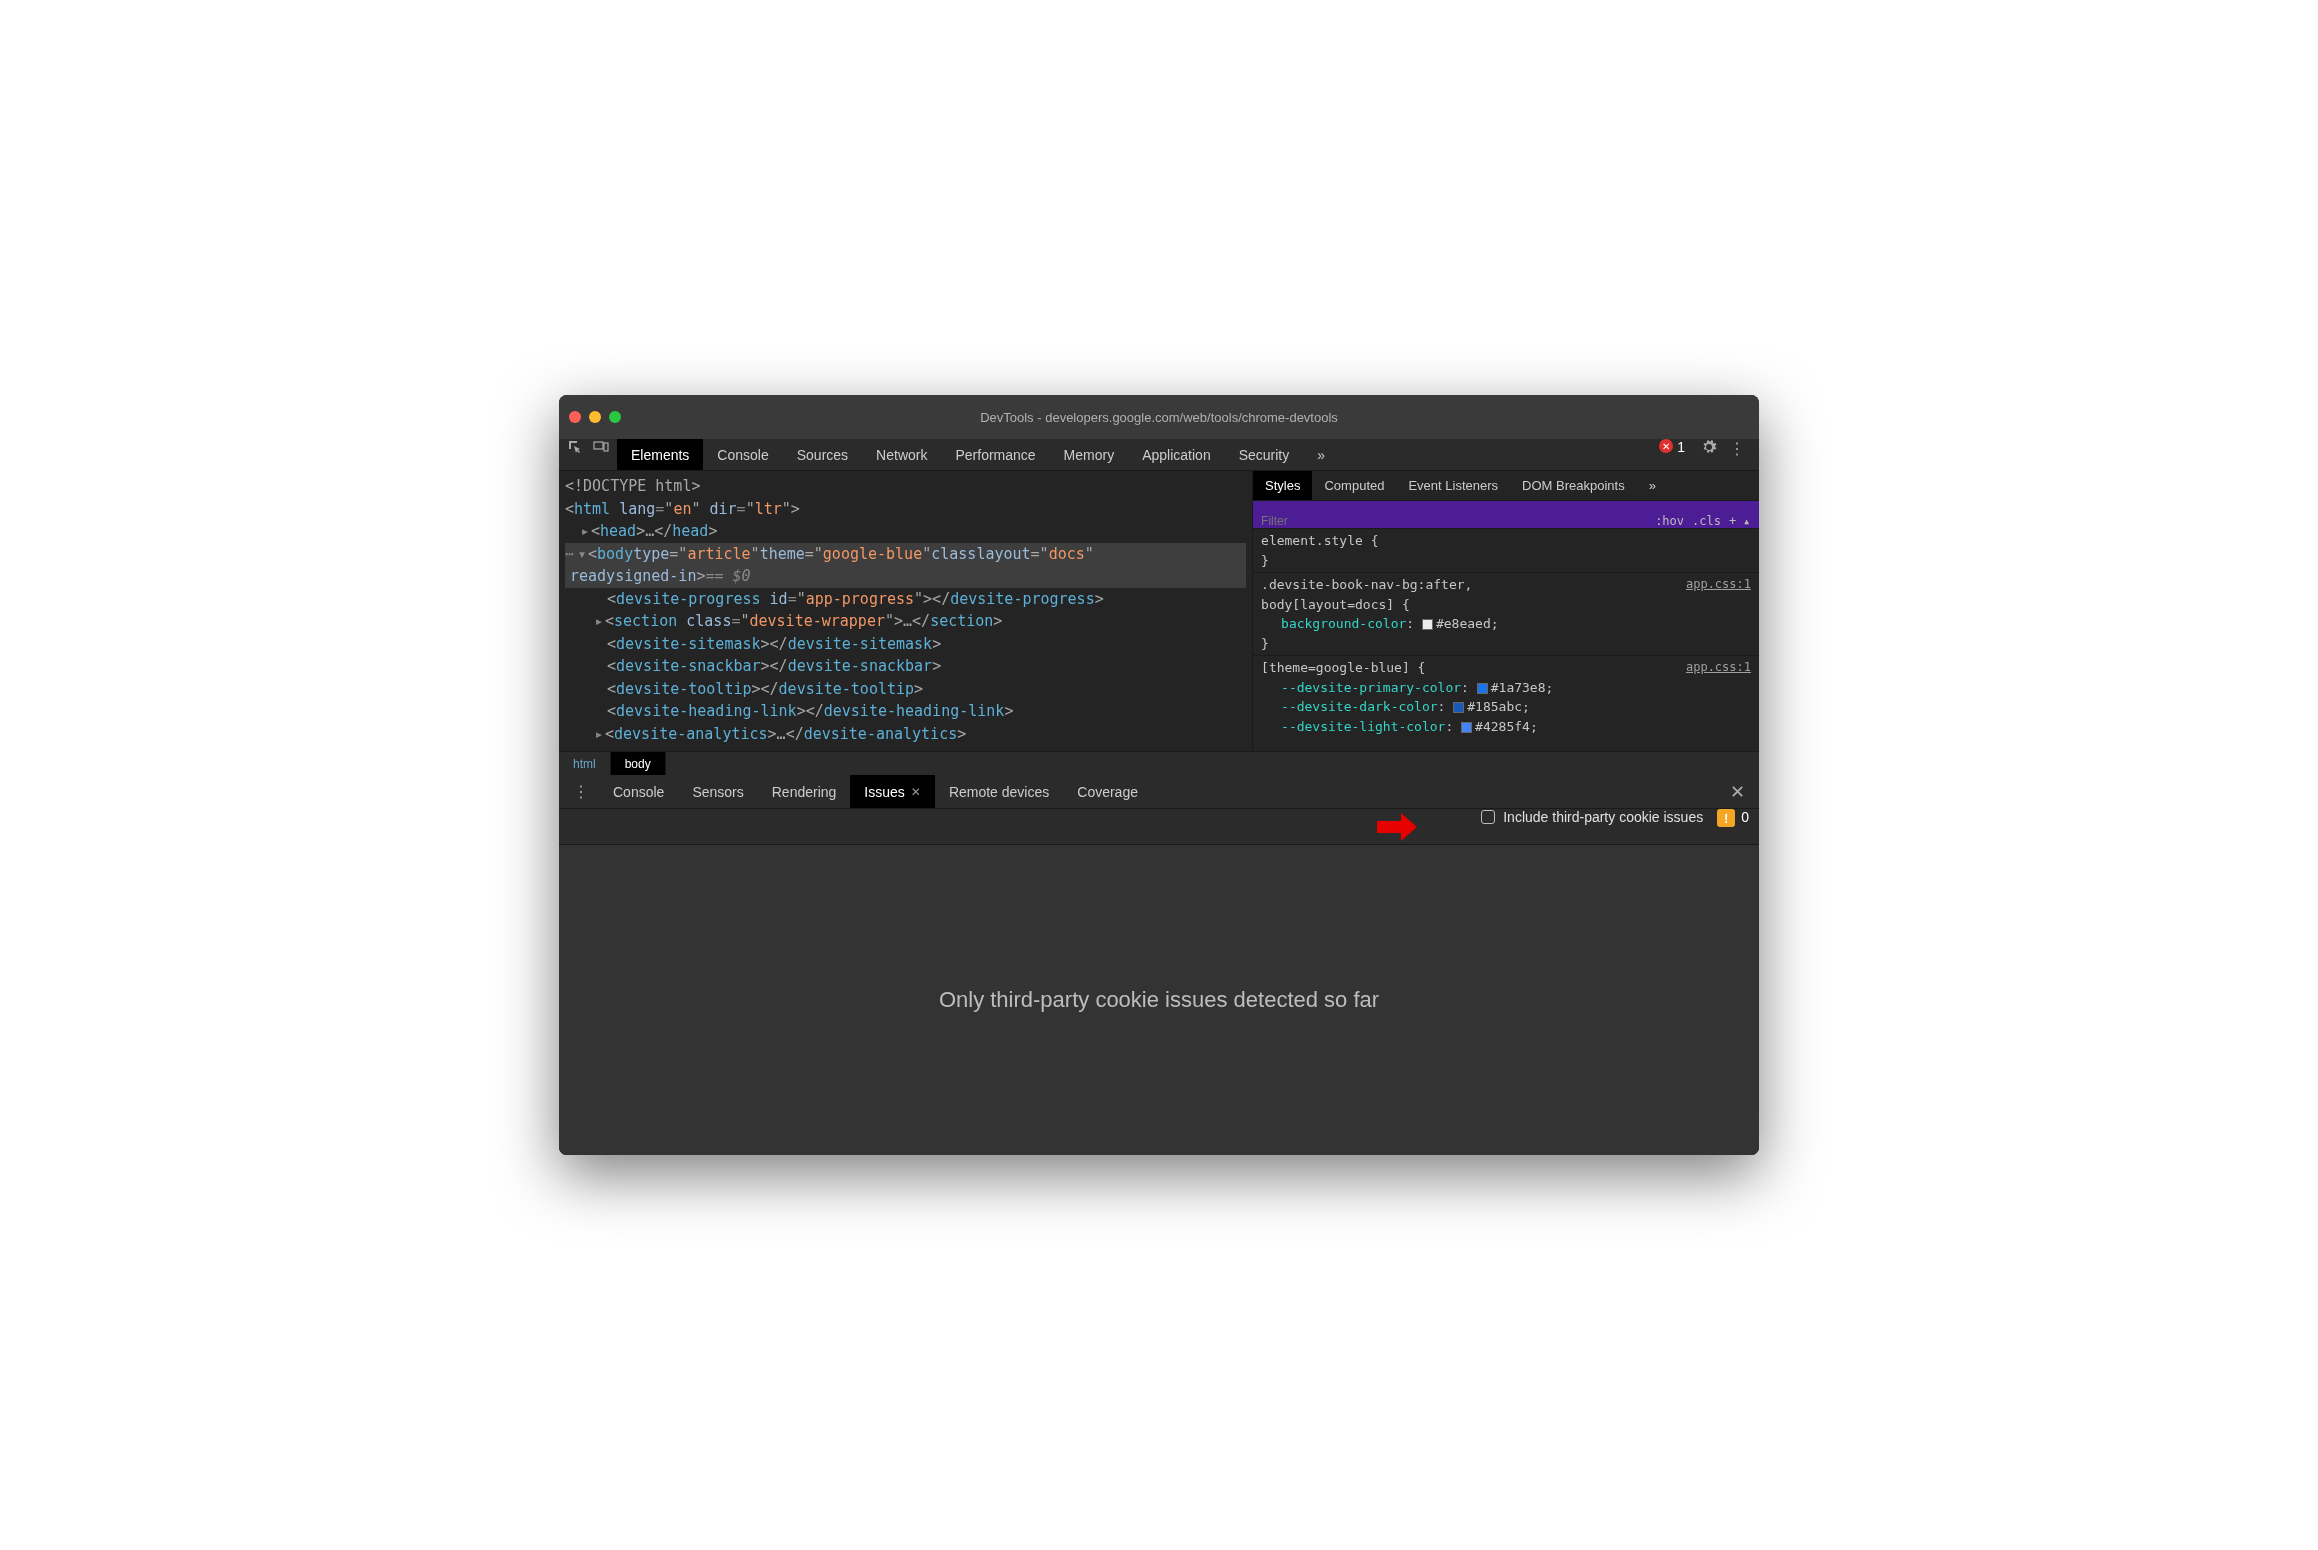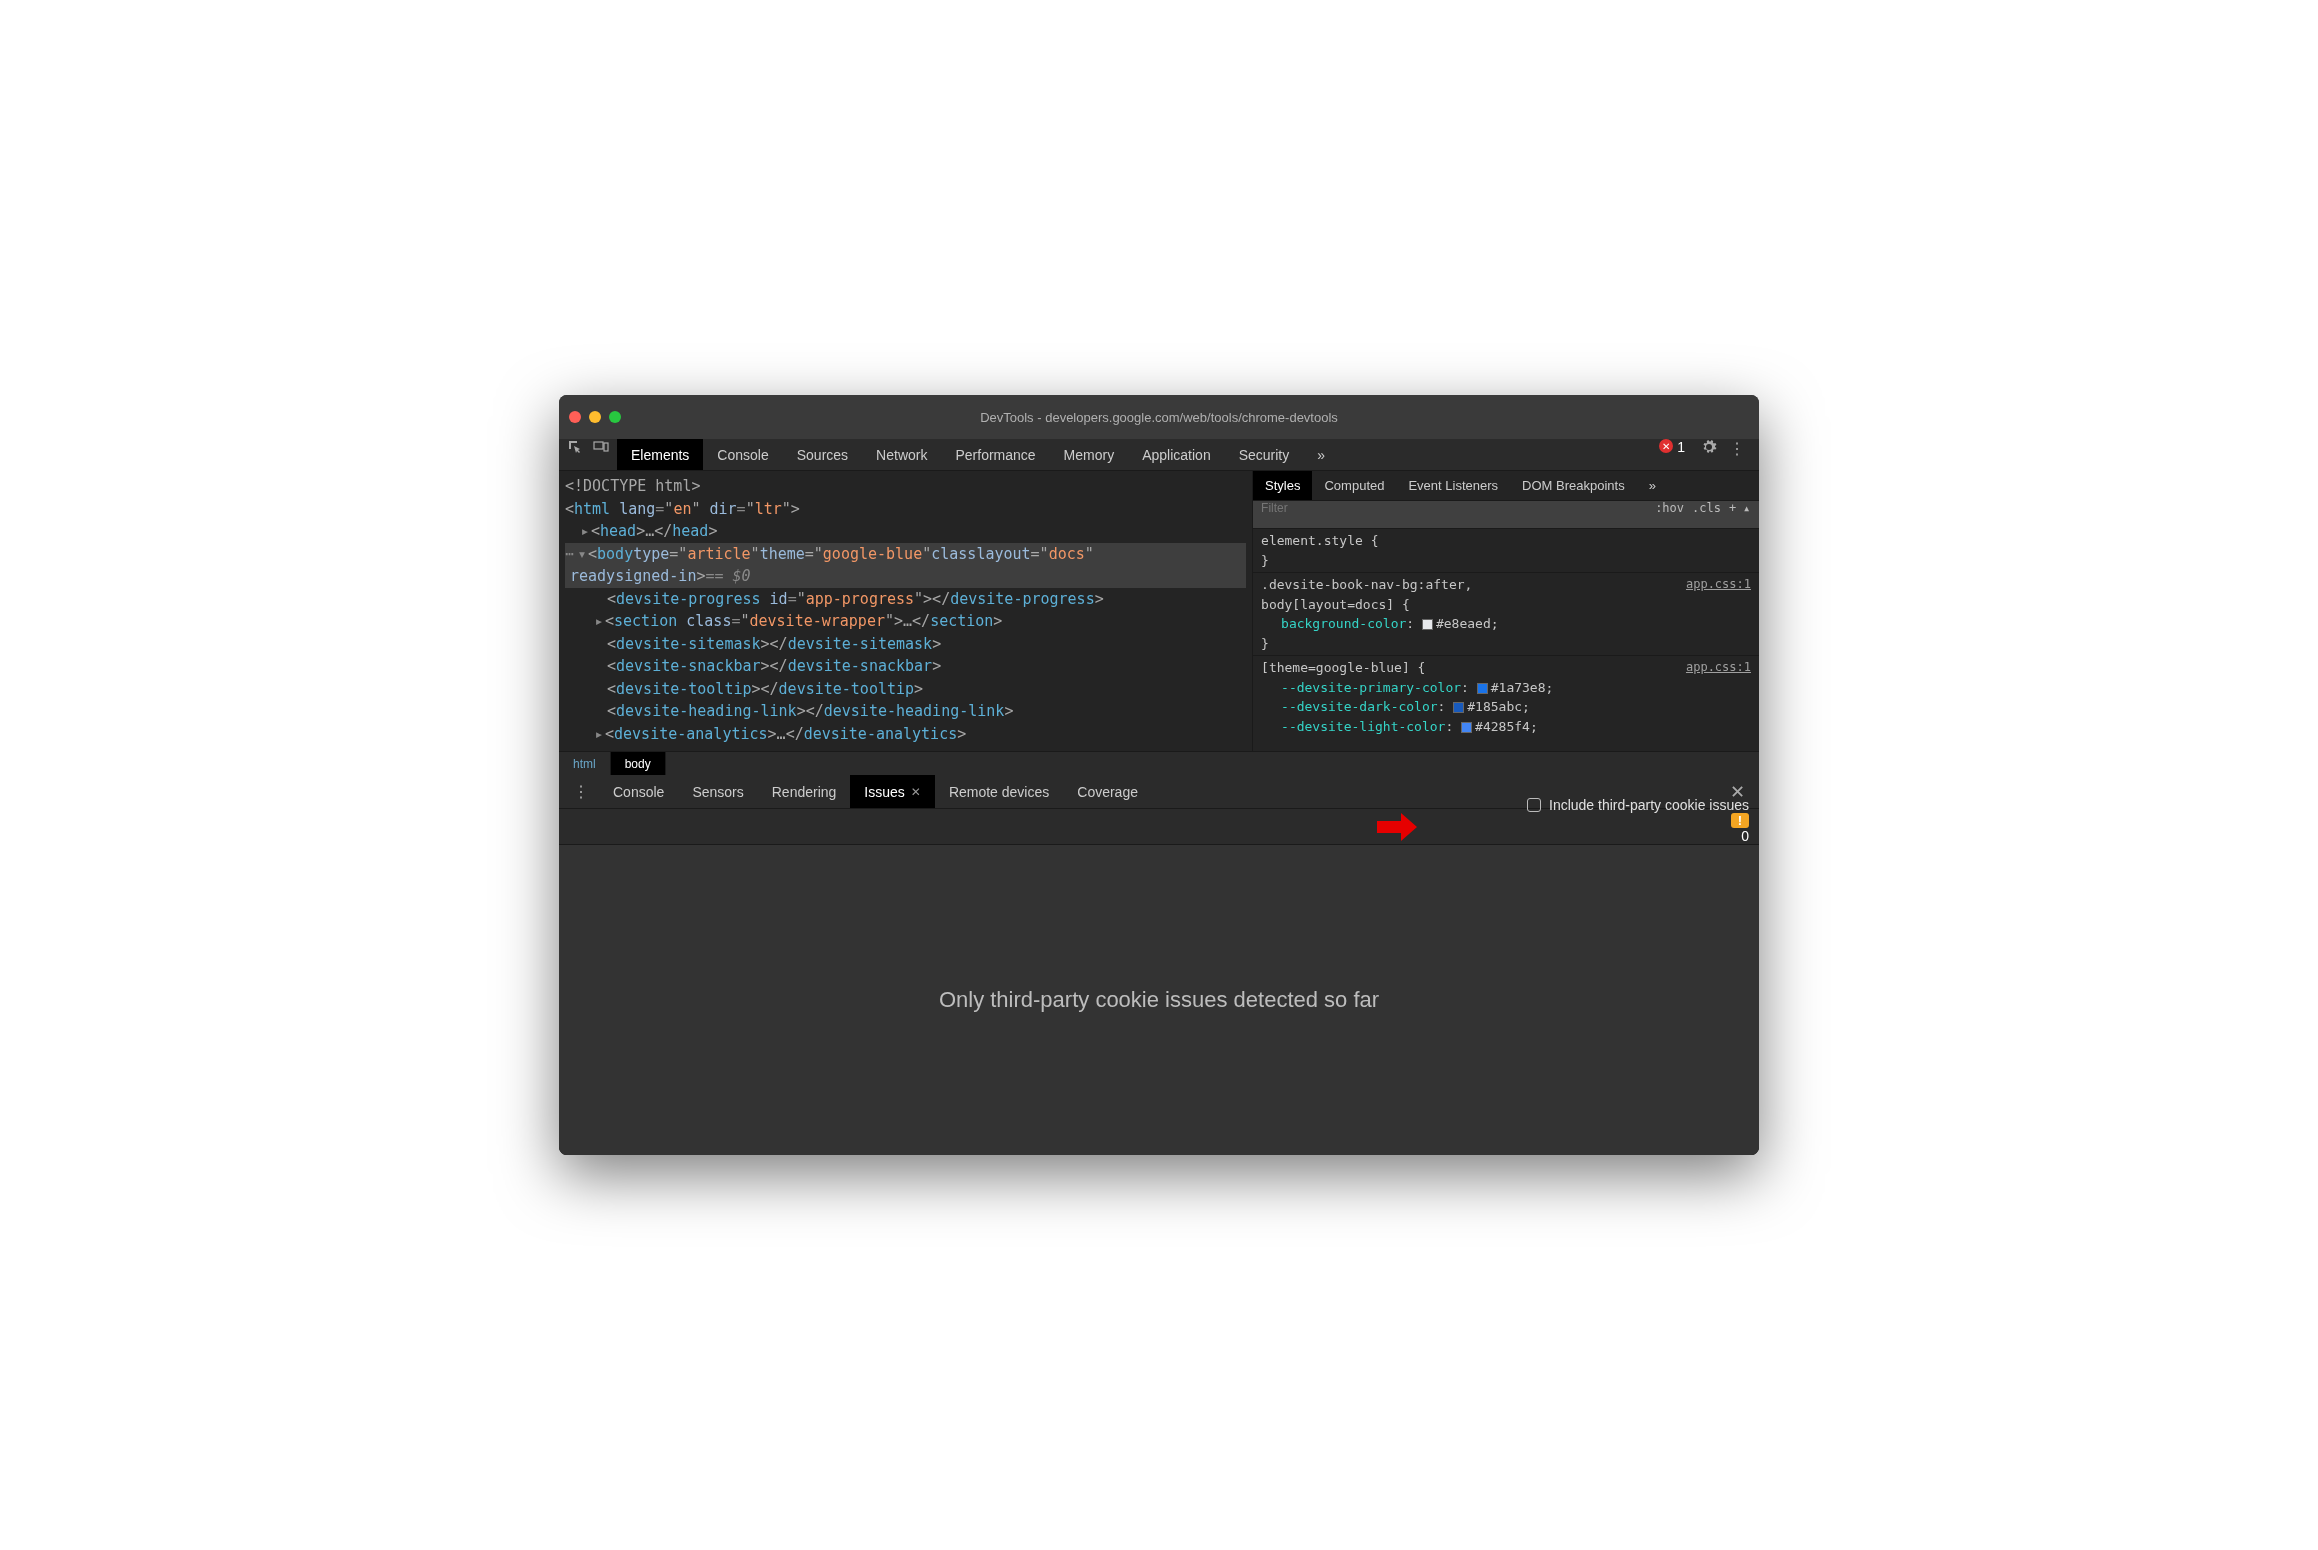--- a/index.html
+++ b/index.html
@@ -72,41 +72,41 @@
 .gray-text { color: #a7a7a7; }
 
 .crumbbar { height: 24px; background: #2b2b2b; border-top: 1px solid #1a1a1a; display: flex; align-items: center; }
 .crumb { font-size: 12px; padding: 0 14px; height: 100%; display: flex; align-items: center; cursor: pointer; color: #6aa6c8; border-right: 1px solid #1a1a1a; }
 .crumb.active { background: #000; color: #fff; }
 
 .styles-panel { flex: 0.78; background: #242424; display: flex; flex-direction: column; border-left: 1px solid #1a1a1a; }
 .styles-tabs { display: flex; align-items: center; height: 30px; border-bottom: 1px solid #1a1a1a; }
 .styles-tab { padding: 0 12px; font-size: 13px; color: #ccc; cursor: pointer; height: 100%; display: flex; align-items: center; }
 .styles-tab.active { background: #000; color: #fff; }
-.styles-filterbar { display: flex; align-items: flex-start; height: 28px; border-bottom: 1px solid #1a1a1a; background: #404040; }
+.styles-filterbar { display: flex; align-items: flex-end; height: 28px; border-bottom: 1px solid #1a1a1a; background: #4c1d95; }
 .styles-filter { flex: 1; background: transparent; border: none; color: #ccc; font-size: 12px; padding: 0 8px; outline: none; }
 .filter-actions { display: flex; padding-right: 6px; font-family: Menlo, monospace; font-size: 12px; color: #bbb; align-items: center; }
 .filter-btn { padding: 0 4px; cursor: pointer; }
 .styles-body { flex: 1; overflow: hidden; font-family: Menlo, Consolas, monospace; font-size: 13px; line-height: 1.5; }
 .rule-block { border-bottom: 1px solid #1a1a1a; padding: 2px 8px; position: relative; }
 .selector { color: #c7c7c7; }
 .rule-src { position: absolute; right: 8px; top: 2px; color: #a0a0a0; text-decoration: underline; font-size: 12px; }
 .prop-line { padding-left: 20px; }
 .prop-name { color: #35d4c7; }
 .prop-val { color: #c7c7c7; }
 .color-swatch { display: inline-block; width: 11px; height: 11px; border: 1px solid #666; vertical-align: middle; margin-right: 3px; }
 
 .drawer { background: #2b2b2b; }
 .drawer-tabs { height: 34px; display: flex; align-items: center; border-bottom: 1px solid #1a1a1a; padding: 0 4px; }
 .drawer-kebab { color: #aaa; padding: 0 10px; cursor: pointer; }
 .drawer-tab { padding: 0 14px; font-size: 14px; color: #ccc; cursor: pointer; height: 100%; display: flex; align-items: center; }
 .drawer-tab.active { background: #000; color: #fff; }
 .drawer-tab .close-x { margin-left: 6px; color: #999; font-size: 12px; }
 .drawer-close { color: #aaa; padding: 0 10px; cursor: pointer; font-size: 18px; }
-.drawer-toolbar { height: 36px; display: flex; align-items: flex-end; justify-content: flex-end; padding: 0 10px; border-bottom: 1px solid #1a1a1a; position: relative; flex-direction: column; }
+.drawer-toolbar { height: 36px; display: flex; align-items: flex-start; justify-content: flex-end; padding: 0 10px; border-bottom: 1px solid #1a1a1a; position: relative; }
 .arrow-callout { position: absolute; right: 340px; top: 2px; }
 .chk-row { display: flex; align-items: center; gap: 8px; color: #e0e0e0; font-size: 14px; }
 .chk-box { width: 14px; height: 14px; border: 1.5px solid #bbb; border-radius: 3px; cursor: pointer; }
 .issue-badge { background: #f5a623; width: 18px; height: 18px; border-radius: 3px; display: inline-flex; align-items: center; justify-content: center; margin-left: 14px; }
 .issue-badge-inner { color: #fff; font-weight: bold; font-size: 13px; }
 .issue-count { color: #fff; font-size: 14px; margin-left: 6px; }
 .drawer-body { height: 310px; background: #333; display: flex; align-items: center; justify-content: center; }
 .empty-msg { color: #bdbdbd; font-size: 22px; }
 </style>
 </head>

